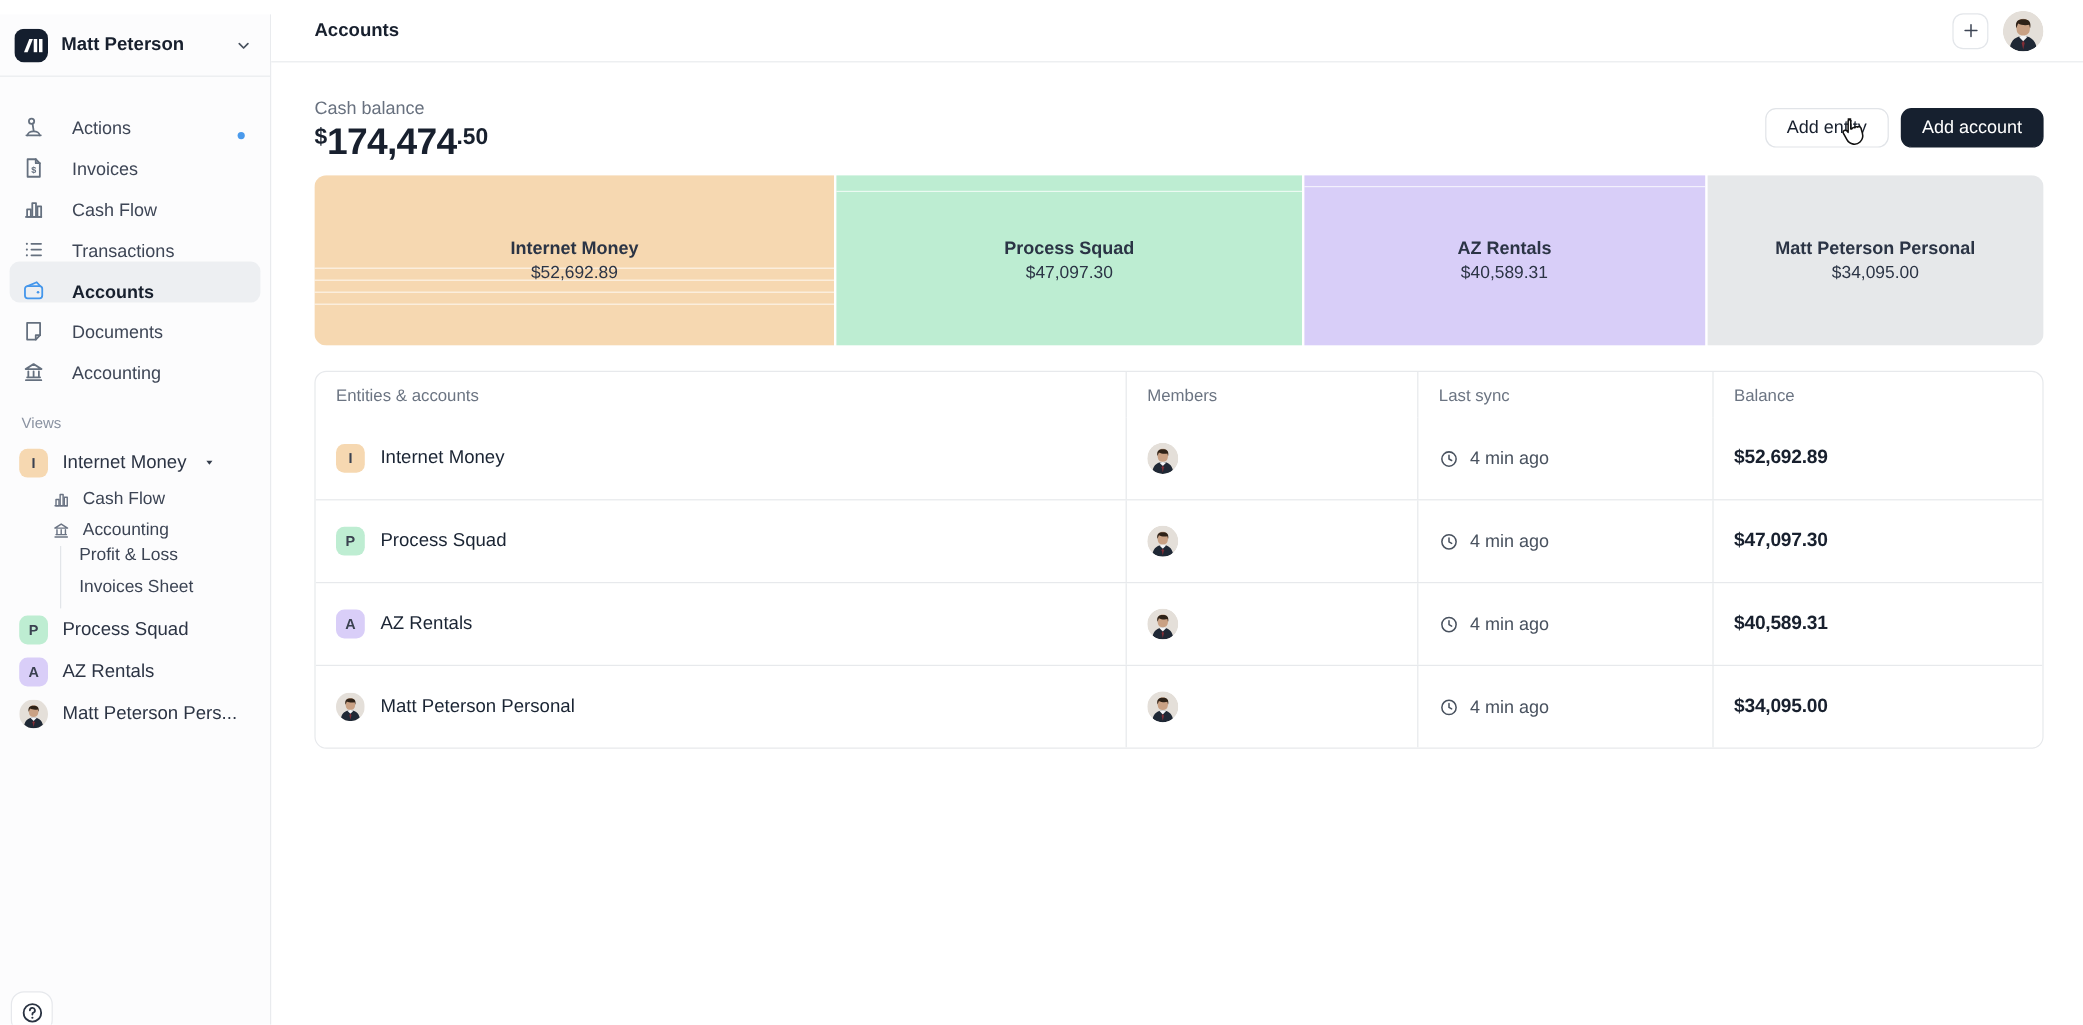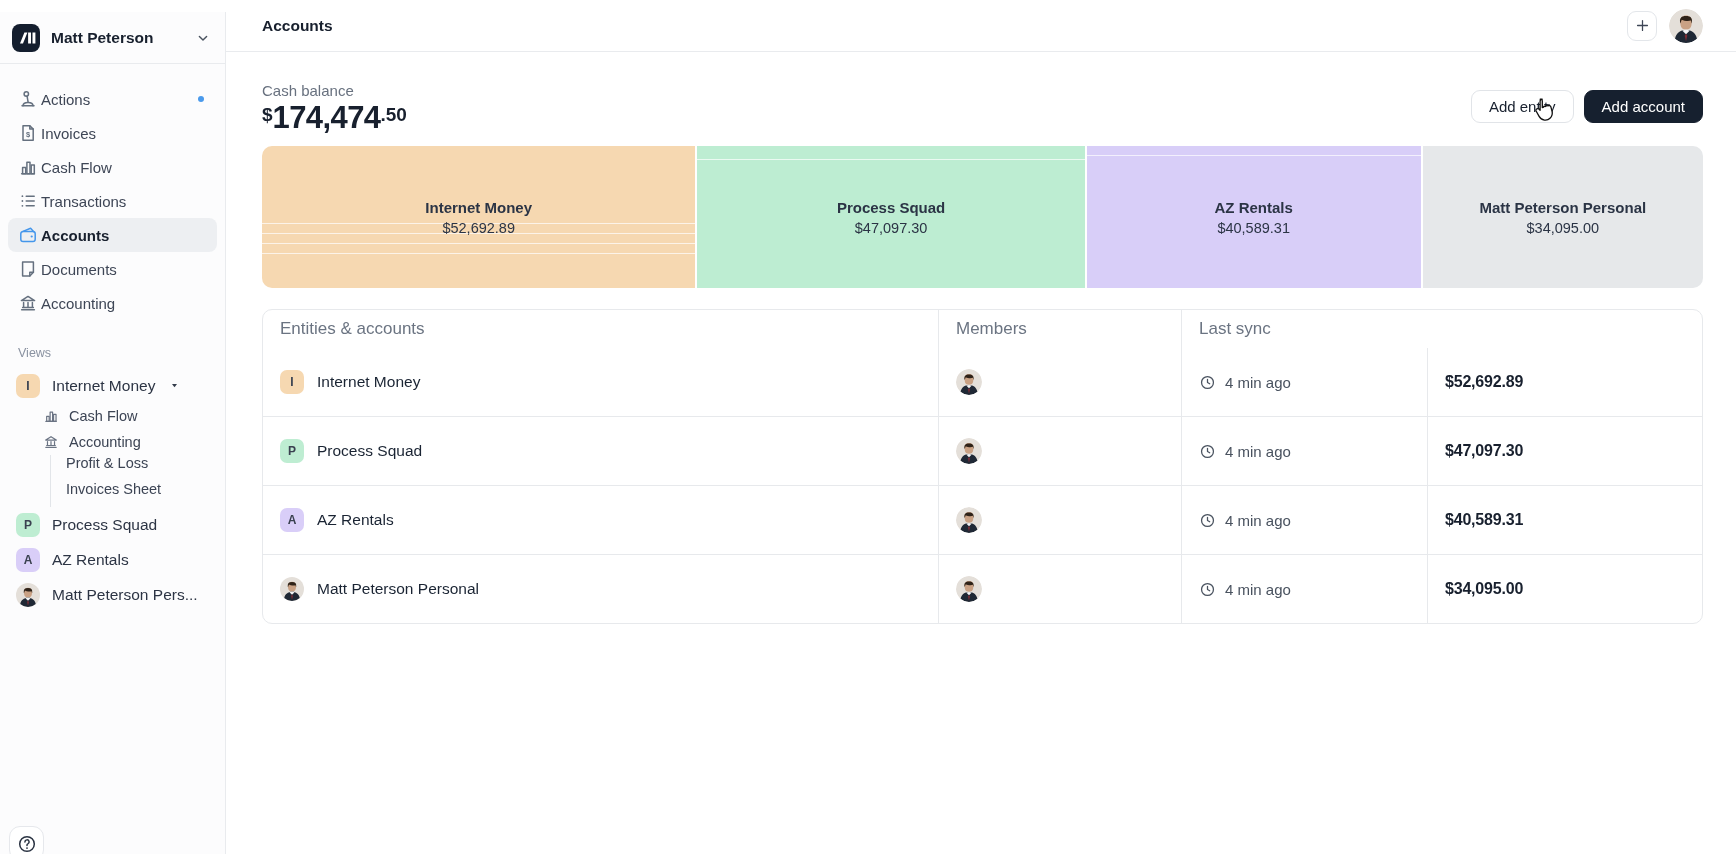--- a/index.html
+++ b/index.html
@@ -9,21 +9,21 @@
 
   
   .sidebar { position:absolute; left:0; top:12px; width:226px; height:854px;
              background:#fcfcfd; border-right:1px solid #e9ebee; }
   .ws-header { height:52px; display:flex; align-items:center; gap:11px;
                padding:0 14px 0 12px; border-bottom:1px solid #e9ebee; cursor:pointer; }
   .logo { width:28px; height:28px; flex:0 0 28px; }
   .ws-name { font-size:15.5px; font-weight:700; flex:1; color:#18202e; }
   .chev { width:16px; height:16px; color:#49525f; }
   .nav { padding:18px 8px 0 8px; }
-  .nav-item { height:34px; display:flex; align-items:center; gap:3px; padding:0 10px;
+  .nav-item { height:34px; display:flex; align-items:flex-end; gap:22px; padding:0 10px;
               border-radius:8px; font-size:15px; font-weight:500; color:#3e4656; position:relative; cursor:pointer; }
   .nav-item .nicon { width:20px; height:20px; color:#65707f; display:flex; }
   .nav-item.selected { background:#edeff2; color:#18202e; font-weight:600; }
   .nav-item.selected .nicon { color:#4496eb; }
   .notif-dot { position:absolute; right:13px; width:6px; height:6px; border-radius:50%; background:#4a9aec; }
 
   .views { padding:26px 8px 0 16px; }
   .views-label { font-size:12.5px; color:#8a92a1; margin:0 0 8px 2px; }
   .view-item { height:35px; display:flex; align-items:center; gap:12px; font-size:15.5px;
                font-weight:500; color:#2c3444; cursor:pointer; }
@@ -77,21 +77,21 @@
   .seg-val { font-size:14.5px; font-weight:400; color:#2b3445; position:relative; z-index:1; }
   .hairline { position:absolute; left:0; right:0; height:1px; background:rgba(255,255,255,0.7); }
 
   
   .table { position:absolute; top:257px; left:0; width:1441px; border:1px solid #e7e9ec;
            border-radius:10px; background:#fff; overflow:hidden; }
   .trow { display:grid; grid-template-columns:676px 243px 246px 274px; }
   .trow + .trow { border-top:1px solid #e7e9ec; }
   .cell { padding:0 17px; display:flex; align-items:center; border-right:1px solid #e7e9ec; min-width:0; }
   .cell:last-child { border-right:none; }
-  .thead .cell { height:38px; font-size:17px; color:#6b7482; }
+  .thead .cell { height:38px; font-size:14px; color:#6b7482; }
   .tbody-row .cell { height:68px; }
   .tbody-row { cursor:pointer; }
   .ename { font-size:15.5px; font-weight:500; color:#1a2433; margin-left:13px; }
   .member-avatar { width:26px; height:26px; border-radius:50%; overflow:hidden; }
   .sync { display:flex; align-items:center; gap:9px; color:#49525f; font-size:15px; }
   .sync .nicon { width:17px; height:17px; display:flex; color:#49525f; }
   .balance { font-size:16px; font-weight:600; color:#18202e; letter-spacing:-0.2px; }
 
   .cursor { position:absolute; left:1531px; top:97px; z-index:9; pointer-events:none; }
 </style>
@@ -332,20 +332,23 @@
       <div class="trow thead" id="table-head">
           <div class="cell">
             <span>Entities &amp; accounts</span>
           </div>
           <div class="cell">
             <span>Members</span>
           </div>
           <div class="cell">
             <span>Last sync</span>
           </div>
+          <div class="cell">
+            <span>Balance</span>
+          </div>
         </div>
       <div id="table-body">
           <div class="trow tbody-row">
             <div class="cell">
               <span class="badge" style="background: rgb(246, 216, 177);">I</span>
               <span class="ename">Internet Money</span>
             </div>
             <div class="cell">
               <span class="member-avatar"><svg viewBox="0 0 32 32" width="100%" height="100%">
                   <circle cx="16" cy="16" r="16" fill="#e4dfd9"></circle>

